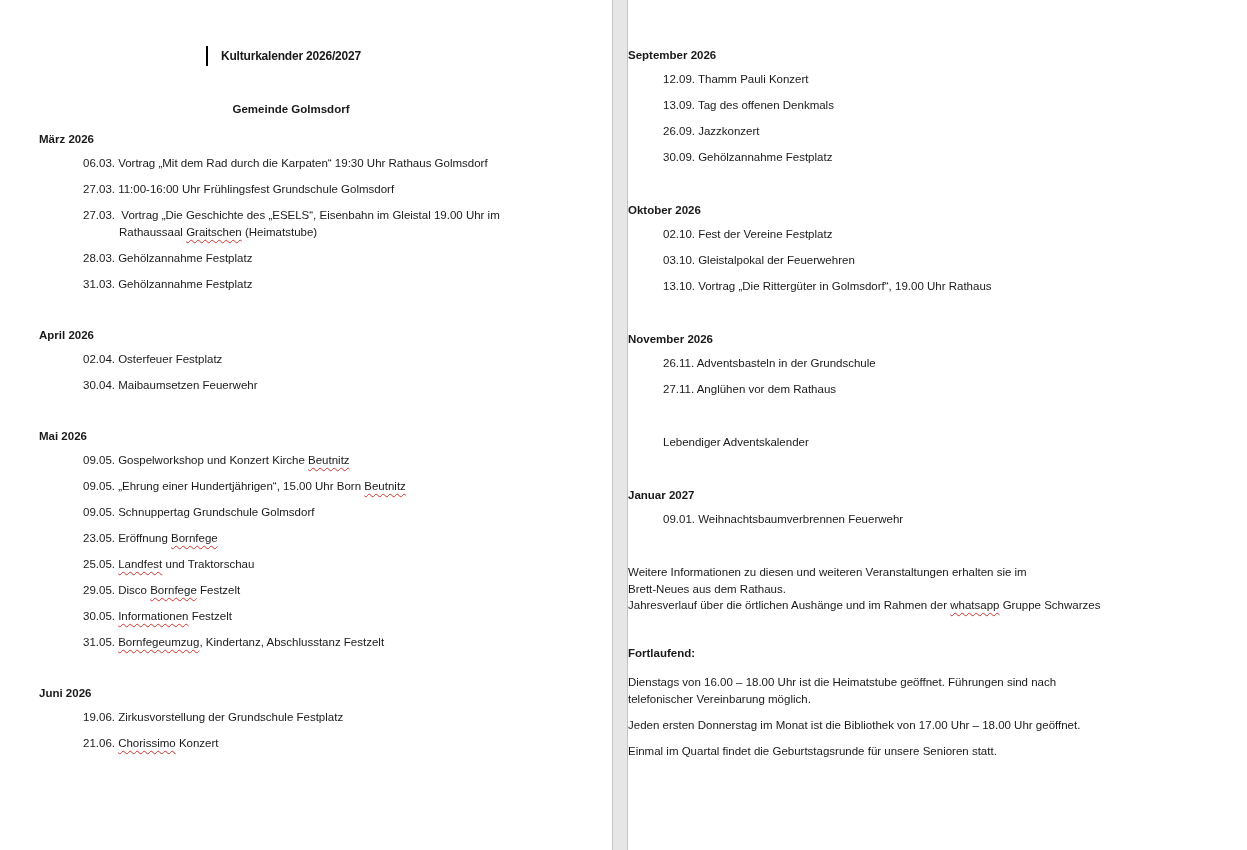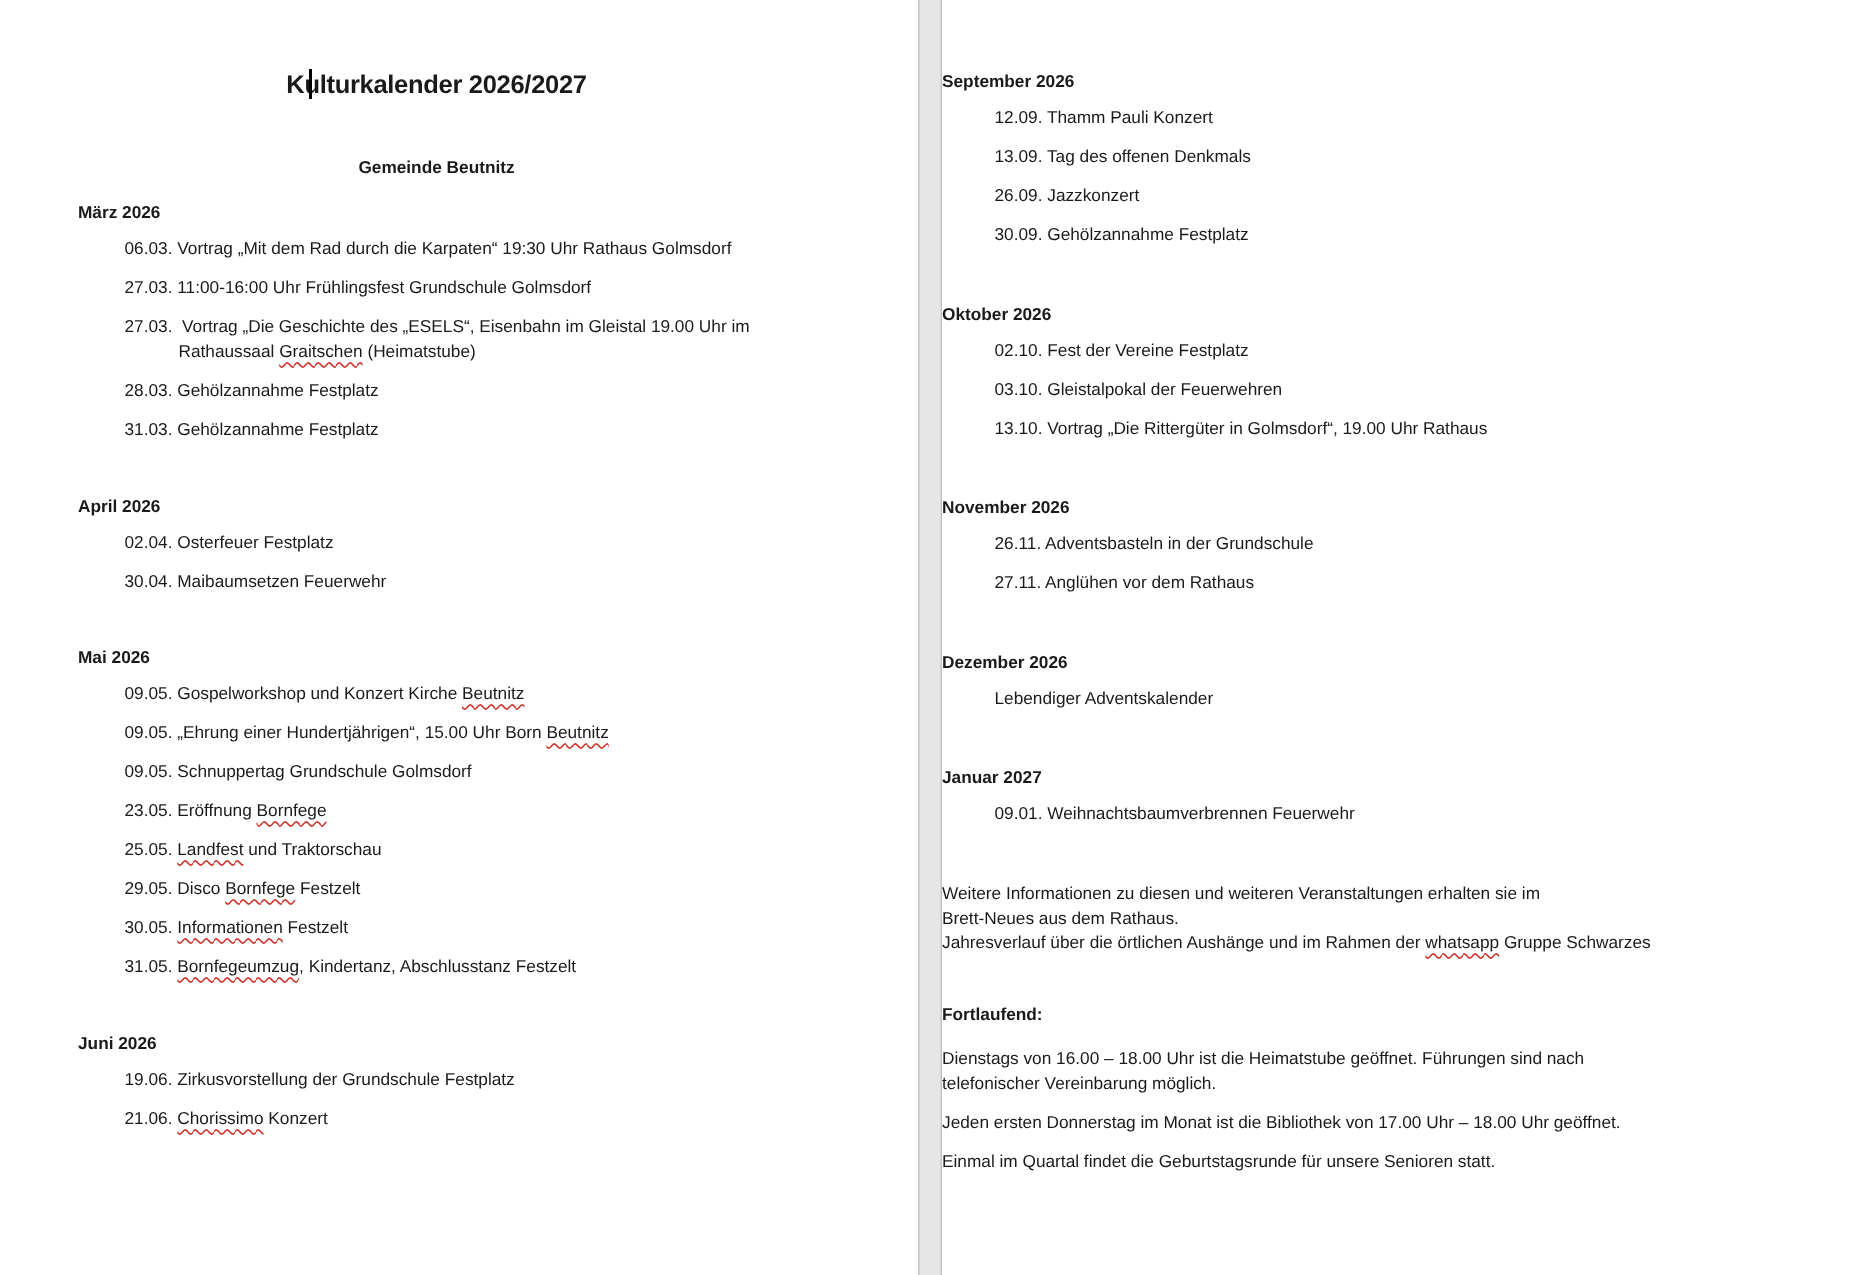--- a/index.html
+++ b/index.html
@@ -41,21 +41,21 @@
   .center-col {
     width: 582px;
     text-align: center;
   }
   .title-wrap {
     position: relative;
     line-height: 21px;
     margin-bottom: 34px;
   }
   .doc-title {
-    font-size: 17px;
+    font-size: 12px;
     font-weight: 700;
     letter-spacing: -0.2px;
   }
   .text-cursor {
     position: absolute;
     left: 206px;
     top: 0px;
     width: 1.5px;
     height: 20px;
     background: #000000;
@@ -64,21 +64,21 @@
     font-weight: 700;
     line-height: 17px;
     margin-bottom: 13px;
   }
   .month-section { margin-bottom: 34px; }
   .page-right .month-section { margin-bottom: 36px; }
   .month-heading {
     font-weight: 700;
     line-height: 17px;
     margin-bottom: 7px;
-    margin-left: 52px;
+    margin-left: 39px;
     white-space: pre;
   }
   .page-right .month-heading { margin-left: 0; }
   .event { margin-bottom: 9px; margin-left: 83px; }
   .page-right .event { margin-left: 35px; }
   .line {
     line-height: 17px;
     white-space: pre;
   }
   .line.cont { margin-left: 36px; }
@@ -105,21 +105,21 @@
 </style>
 </head>
 <body>
 
 <div class="page page-left">
   <div class="center-col">
     <div class="title-wrap">
       <span class="text-cursor"></span>
       <span class="doc-title">Kulturkalender 2026/2027</span>
     </div>
-    <div class="doc-subtitle">Gemeinde Beutnitz</div>
+    <div class="doc-subtitle">Gemeinde Golmsdorf</div>
   </div>
   <div id="left-sections">
       <div class="month-section">
         <div class="month-heading">März 2026</div>
         <div class="event">
           <div class="line">06.03. Vortrag „Mit dem Rad durch die Karpaten“ 19:30 Uhr Rathaus Golmsdorf</div>
         </div>
         <div class="event">
           <div class="line">27.03. 11:00-16:00 Uhr Frühlingsfest Grundschule Golmsdorf</div>
         </div>
@@ -216,21 +216,20 @@
       <div class="month-section">
         <div class="month-heading">November 2026</div>
         <div class="event">
           <div class="line">26.11. Adventsbasteln in der Grundschule</div>
         </div>
         <div class="event">
           <div class="line">27.11. Anglühen vor dem Rathaus</div>
         </div>
       </div>
       <div class="month-section">
-        <div class="month-heading">Dezember 2026</div>
         <div class="event">
           <div class="line">Lebendiger Adventskalender</div>
         </div>
       </div>
       <div class="month-section">
         <div class="month-heading">Januar 2027</div>
         <div class="event">
           <div class="line">09.01. Weihnachtsbaumverbrennen Feuerwehr</div>
         </div>
       </div>

